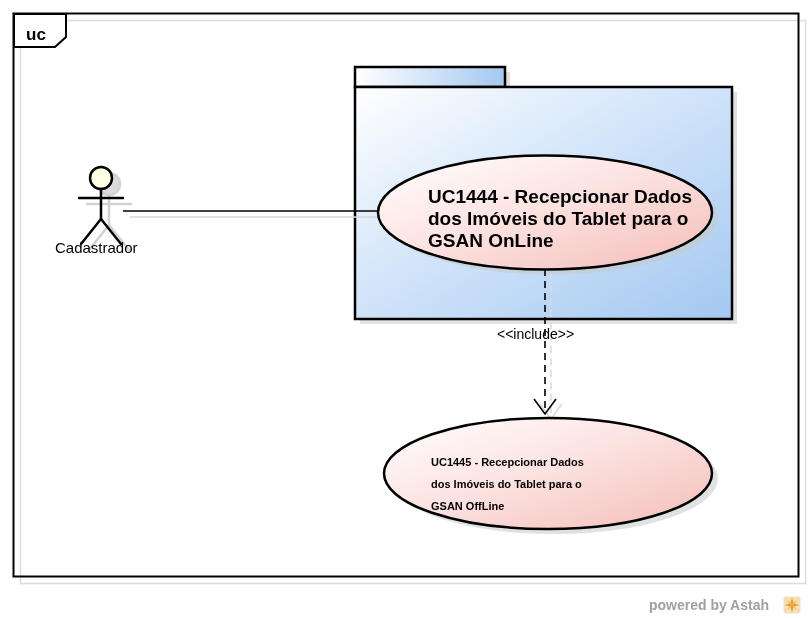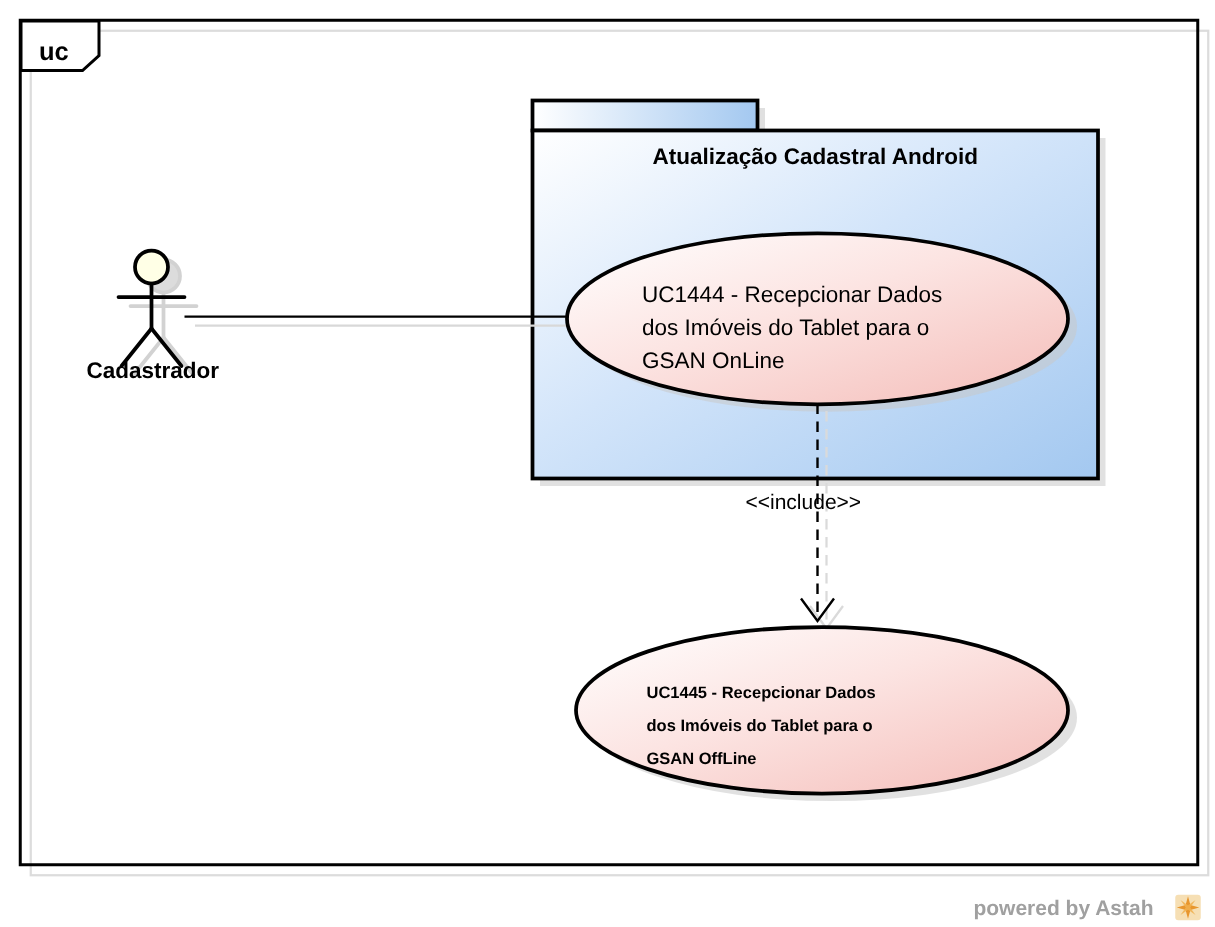--- a/index.html
+++ b/index.html
@@ -22,36 +22,36 @@
     left: 26px; top: 25px;
     font-size: 17px; font-weight: bold;
   }
   .pkg-title {
     left: 355px; top: 96px; width: 377px;
     text-align: center;
     font-size: 15px; font-weight: bold;
   }
   .uc1444-text {
     left: 428px; top: 186px;
-    font-size: 15px; font-weight: normal;
+    font-size: 19px; font-weight: bold;
     line-height: 22px;
   }
   .uc1445-text {
     left: 431px; top: 451px;
     font-size: 11px; font-weight: bold;
     line-height: 22px;
   }
   .include-label {
     left: 497px; top: 326px;
     font-size: 14px;
   }
   .actor-label {
-    left: 26px; top: 239px; width: 120px;
-    text-align: right;
-    font-size: 15px; font-weight: bold;
+    left: 55px; top: 239px; width: 120px;
+    text-align: left;
+    font-size: 15px; font-weight: normal;
   }
   .watermark {
     position: absolute;
     right: 9px; top: 596px;
     display: flex;
     align-items: center;
     gap: 14px;
   }
   .watermark-text {
     color: #a0a0a0;
@@ -131,21 +131,20 @@
     <g stroke="#000000" stroke-width="2.5" fill="none" stroke-linecap="round">
       <circle cx="101" cy="178" r="11" fill="#ffffe6"></circle>
       <line x1="101" y1="189" x2="101" y2="219"></line>
       <line x1="79" y1="198" x2="123" y2="198"></line>
       <line x1="101" y1="219" x2="81" y2="244"></line>
       <line x1="101" y1="219" x2="121" y2="244"></line>
     </g>
   </svg>
 
   <div class="t frame-kind">uc</div>
-  <div class="t pkg-title">Atualização Cadastral Android</div>
   <div class="t uc1444-text">UC1444 - Recepcionar Dados
 dos Imóveis do Tablet para o
 GSAN OnLine</div>
   <div class="t include-label">&lt;&lt;include&gt;&gt;</div>
   <div class="t uc1445-text">UC1445 - Recepcionar Dados
 dos Imóveis do Tablet para o
 GSAN OffLine</div>
   <div class="t actor-label">Cadastrador</div>
 
   <div class="watermark">

